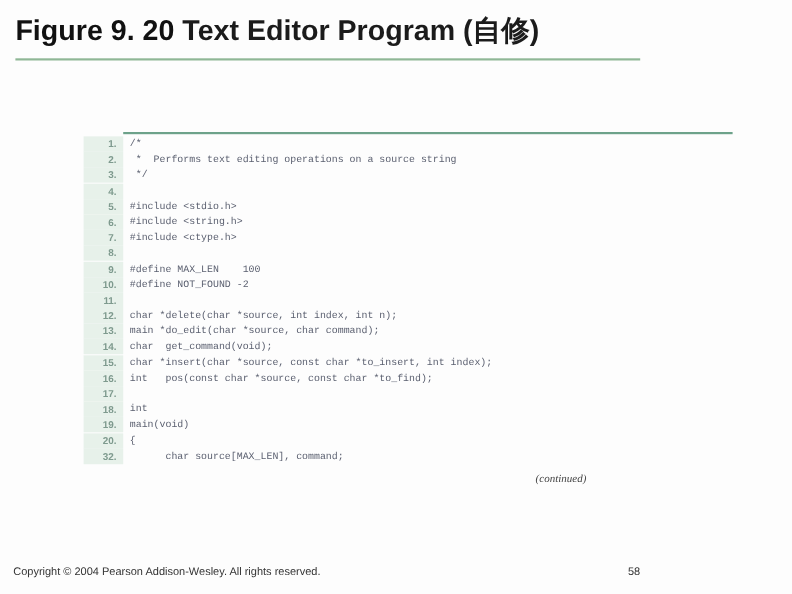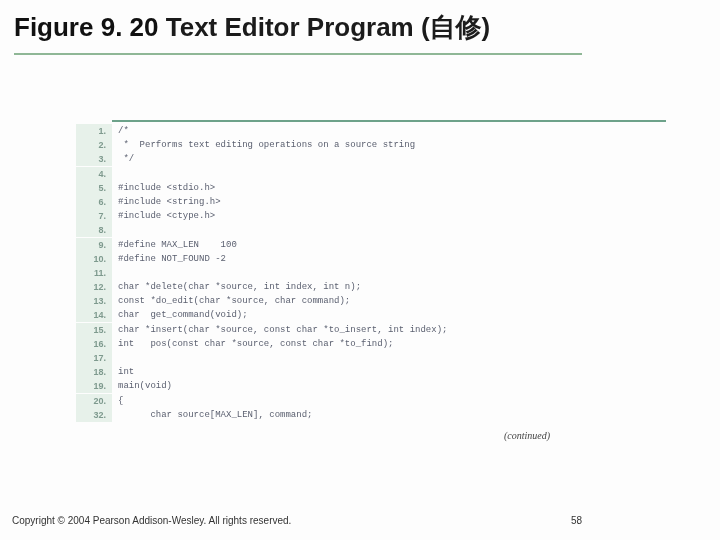--- a/index.html
+++ b/index.html
@@ -7,21 +7,21 @@
   .slide { width: 600px; height: 540px; position: relative; background: #fdfdfd; }
   .title-row { padding: 10px 14px 4px 14px; }
   .title-text { font-size: 26px; color: #1b1b1b; font-weight: 700; white-space: nowrap; }
   .title-text .bold { color: #111; }
   .title-underline { height: 2px; background: #8fb796; margin: 4px 18px 0 14px; }
   .code-block { position: absolute; left: 76px; top: 120px; width: 590px; }
   .code-top-border { height: 2px; background: #6da28a; margin-left: 36px; margin-bottom: 2px; }
   .line { display: flex; align-items: flex-start; height: 14.2px; }
   .gutter { width: 36px; text-align: right; padding-right: 6px; font: 700 9px/14px Arial, sans-serif; color: #7e9a8e; background: #e7f1ea; }
   .code { flex: 1; font: 9px/14px "Courier New", Courier, monospace; color: #5a5f6f; white-space: pre; padding-left: 6px; }
-  .continued { position: absolute; right: 50px; top: 430px; font: italic 10px Georgia, serif; color: #444; }
+  .continued { position: absolute; right: 67px; top: 430px; font: italic 10px Georgia, serif; color: #444; }
   .footer { position: absolute; left: 12px; bottom: 14px; font: 10px Arial, sans-serif; color: #333; }
   .page-num { position: absolute; right: 18px; bottom: 14px; font: 10px Arial, sans-serif; color: #333; }
 </style>
 </head>
 <body>
 
 <div class="slide">
 
   <div class="title-row">
     <span class="title-text"><span class="bold">Figure 9. 20</span><span>  Text Editor Program (自修)</span></span>
@@ -73,21 +73,21 @@
     <div class="line">
         <div class="gutter">11.</div>
         <div class="code"></div>
       </div>
     <div class="line">
         <div class="gutter">12.</div>
         <div class="code">char *delete(char *source, int index, int n);</div>
       </div>
     <div class="line">
         <div class="gutter">13.</div>
-        <div class="code">const *do_edit(char *source, char command);</div>
+        <div class="code">main *do_edit(char *source, char command);</div>
       </div>
     <div class="line">
         <div class="gutter">14.</div>
         <div class="code">char  get_command(void);</div>
       </div>
     <div class="line">
         <div class="gutter">15.</div>
         <div class="code">char *insert(char *source, const char *to_insert, int index);</div>
       </div>
     <div class="line">

